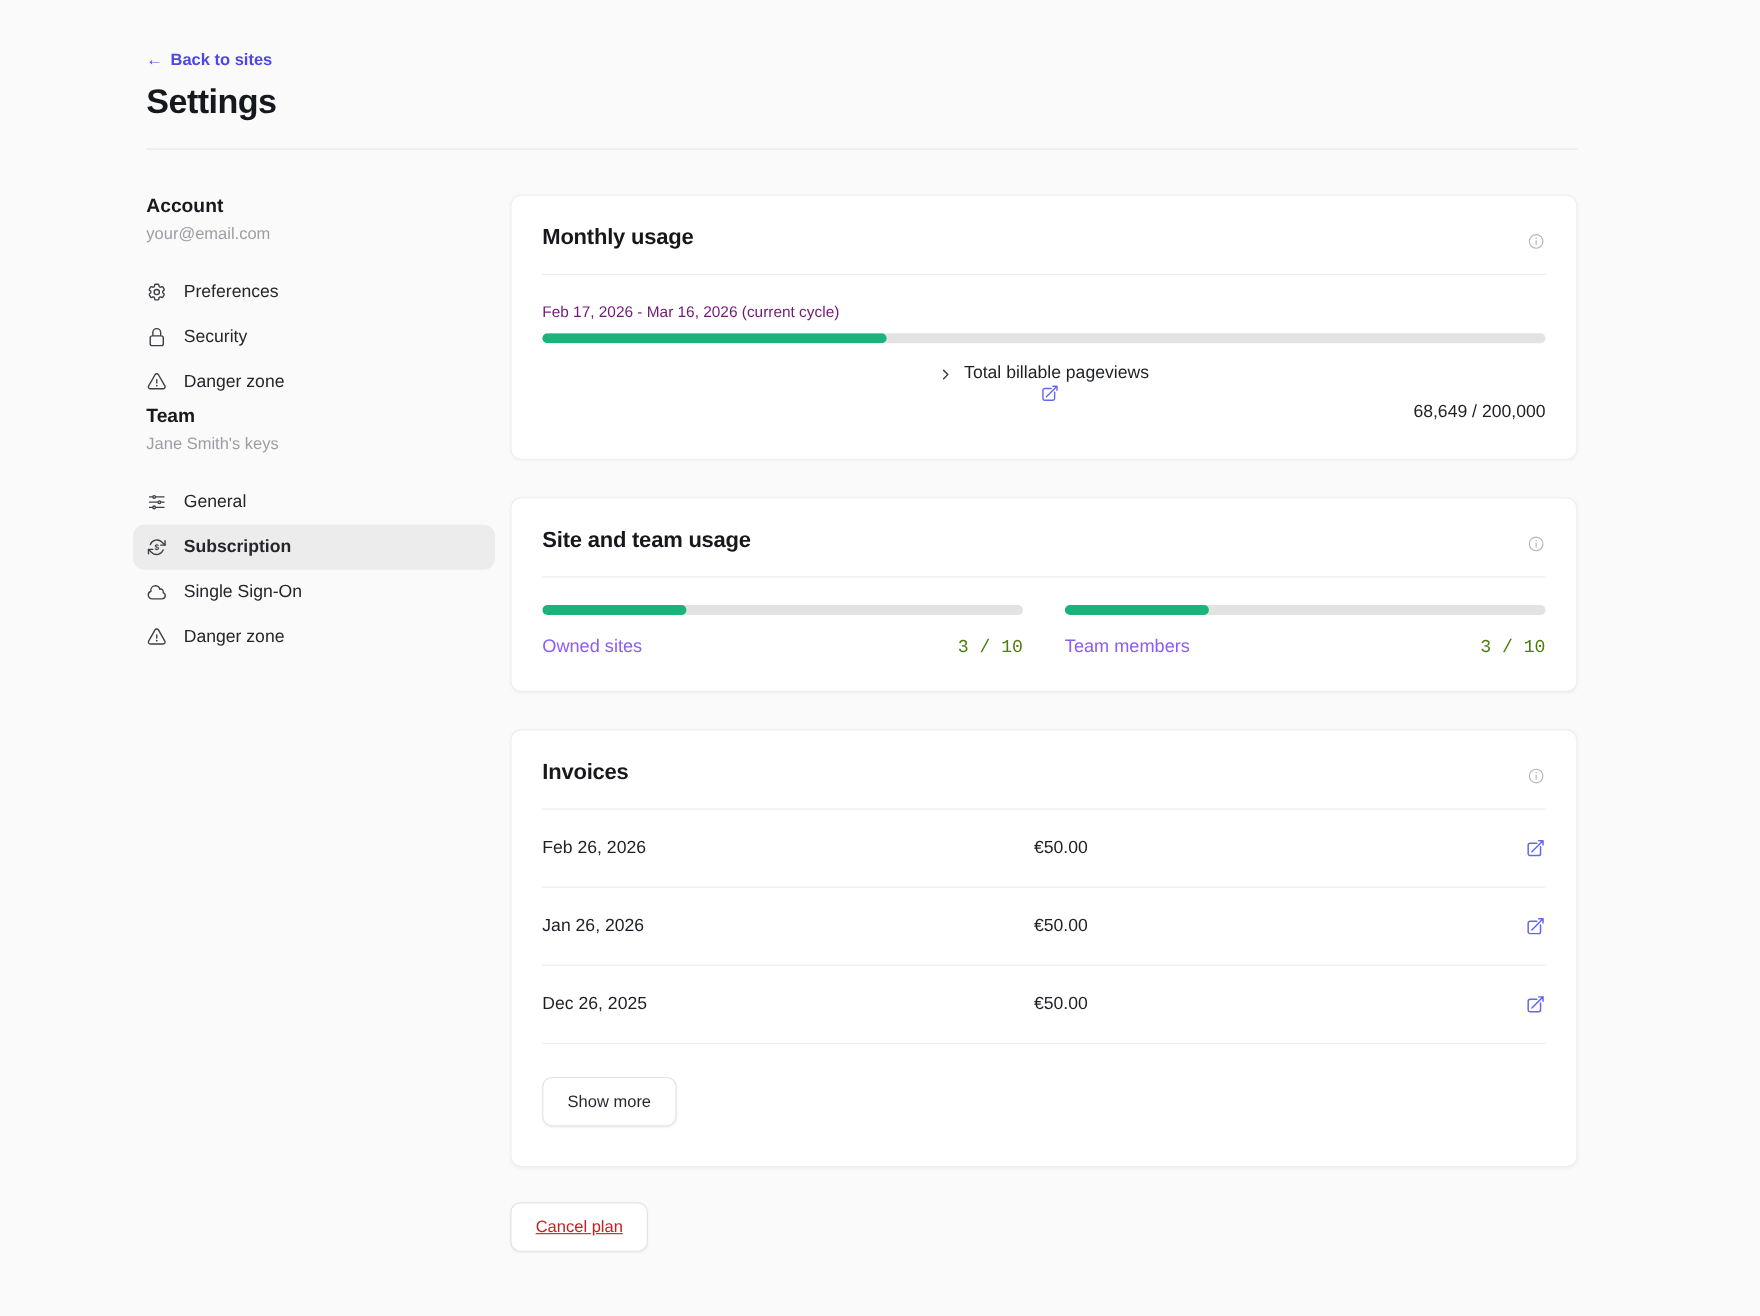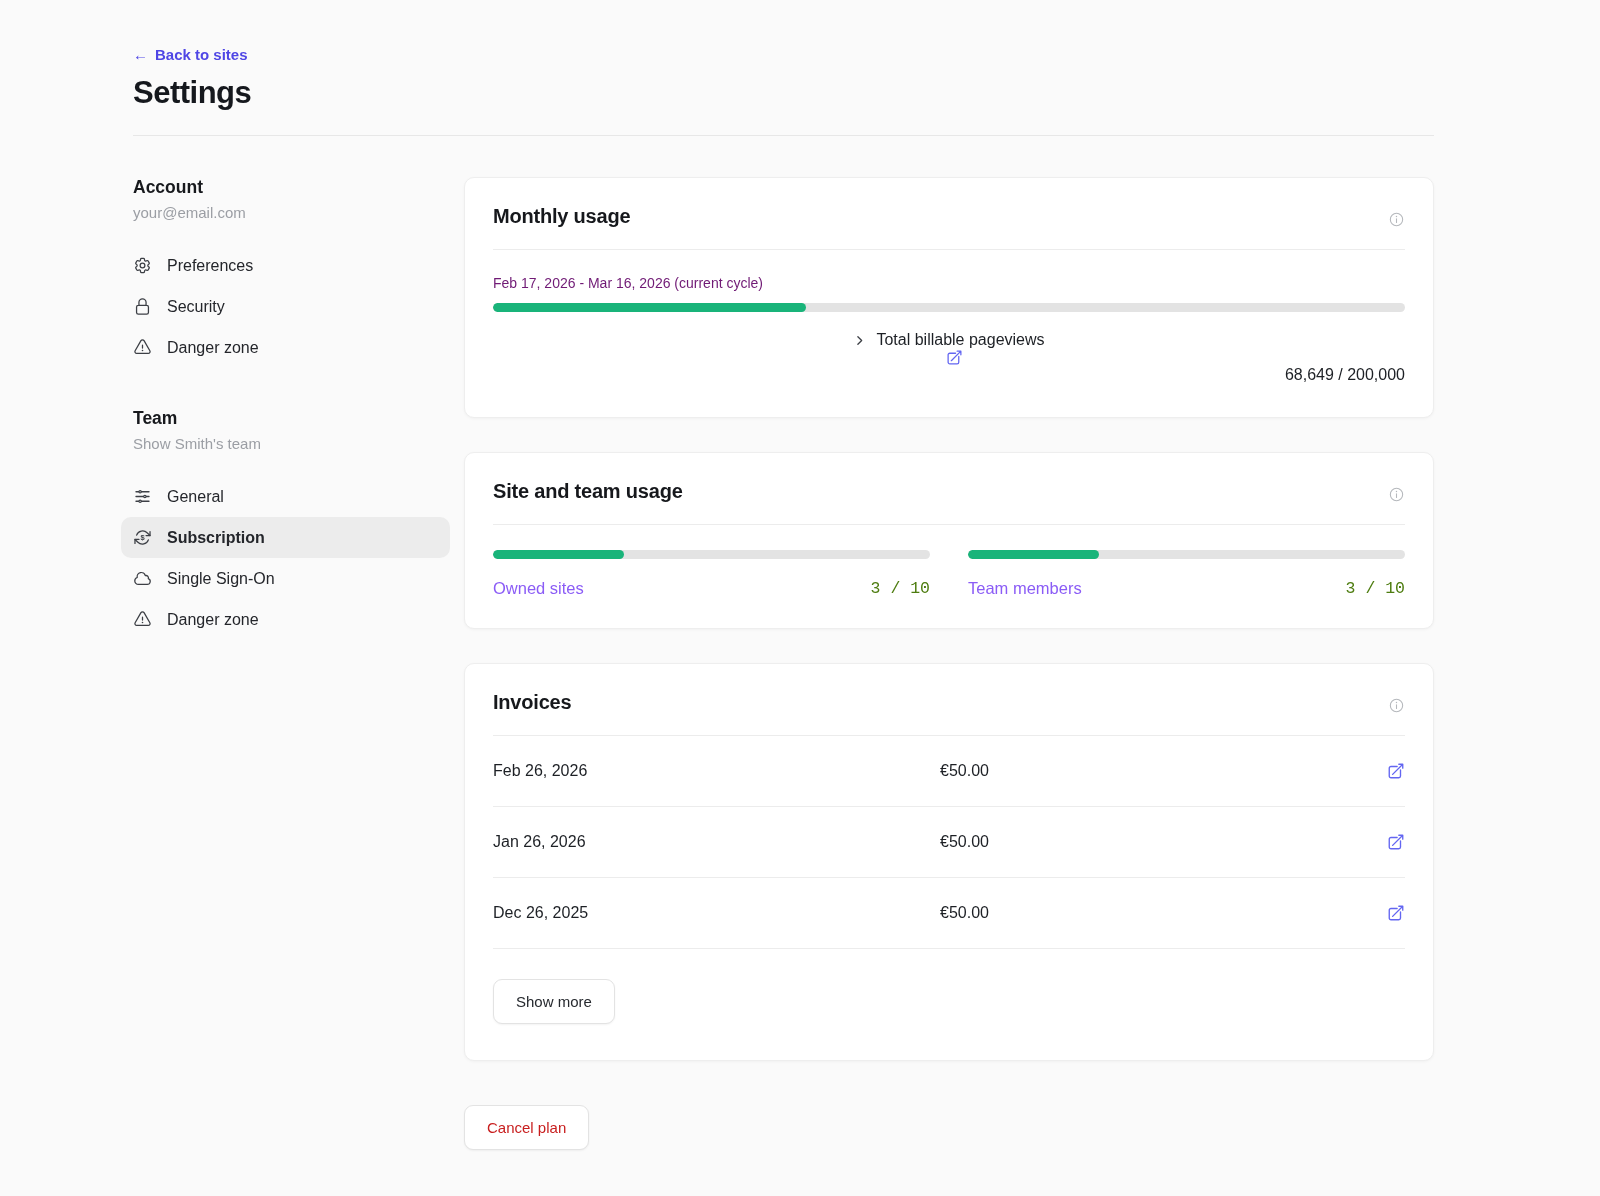--- a/index.html
+++ b/index.html
@@ -20,21 +20,21 @@
   }
   .page-title { font-size: 31px; font-weight: 700; color: #15181d; letter-spacing: -0.5px; margin-top: 11px; }
   .header-rule { height: 1px; background: #e7e7e7; margin-top: 24px; }
 
   
   .layout { display: flex; margin-top: 41px; }
   .sidebar { width: 305px; flex-shrink: 0; }
   .main { flex: 1; min-width: 0; margin-left: 26px; }
 
   
-  .section + .section { margin-top: 40px; }
+  .section + .section { }
   .sec-title { font-size: 17.5px; font-weight: 700; color: #17191d; }
   .sec-sub { font-size: 15px; color: #9b9ea4; margin-top: 6px; }
   .nav { margin-top: 24px; display: flex; flex-direction: column; }
   .nav-item {
     display: flex; align-items: center; gap: 15px;
     padding: 11px 12px; margin: 0 -12px; border-radius: 10px;
     font-size: 16px; font-weight: 500; color: #24262b; cursor: pointer;
   }
   .nav-item.active { background: #ececec; font-weight: 600; }
   .nav-icon { width: 19px; height: 19px; color: #3c3f45; display: inline-flex; flex-shrink: 0; }
@@ -84,21 +84,21 @@
   .inv-row .ext { margin-left: 0; width: 18px; height: 18px; }
   .inv-actions { padding: 30px 28px 36px; }
 
   
   .btn {
     display: inline-block; background: #fff; border: 1px solid #e3e3e3; border-radius: 9px;
     padding: 13px 22px; font-size: 15px; font-weight: 500; color: #26292e;
     font-family: "Liberation Sans", sans-serif;
     box-shadow: 0 1px 2px rgba(0,0,0,.05); cursor: pointer;
   }
-  .btn-danger { color: var(--red, #c81e1e); margin-top: 44px; margin-bottom: 40px; }
+  .btn-danger { color: var(--red, #c81e1e); margin-top: 32px; margin-bottom: 40px; text-decoration: underline; }
 </style>
 </head>
 <body>
 
 <div class="container">
 
   <a class="back-link">
     <span>←</span>
     <span>Back to sites</span>
   </a>
@@ -136,21 +136,21 @@
                   <path d="M12 9v3.75m-9.303 3.376c-.866 1.5.217 3.374 1.948 3.374h14.71c1.73 0 2.813-1.874 1.948-3.374L13.949 3.378c-.866-1.5-3.032-1.5-3.898 0L2.697 16.126Z"></path>
                   <path d="M12 15.75h.007v.008H12v-.008Z" stroke-width="2"></path>
                 </svg>
               </span>
               <span>Danger zone</span>
             </div>
           </div>
       </div>
       <div class="section">
         <div class="sec-title">Team</div>
-        <div class="sec-sub">Show Smith's team</div>
+        <div class="sec-sub">Jane Smith's keys</div>
         <div class="nav" id="nav-1">
             <div class="nav-item">
               <span class="nav-icon">
                 <svg viewBox="0 0 24 24" fill="none" stroke="currentColor" stroke-width="1.6" stroke-linecap="round" stroke-linejoin="round">
                   <path d="M10.5 6h9.75M10.5 6a1.5 1.5 0 1 1-3 0m3 0a1.5 1.5 0 1 0-3 0M3.75 6H7.5m3 12h9.75m-9.75 0a1.5 1.5 0 0 1-3 0m3 0a1.5 1.5 0 0 0-3 0m-3.75 0H7.5m9-6h3.75m-3.75 0a1.5 1.5 0 0 1-3 0m3 0a1.5 1.5 0 0 0-3 0m-9.75 0h9.75"></path>
                 </svg>
               </span>
               <span>General</span>
             </div>
             <div class="nav-item active">

